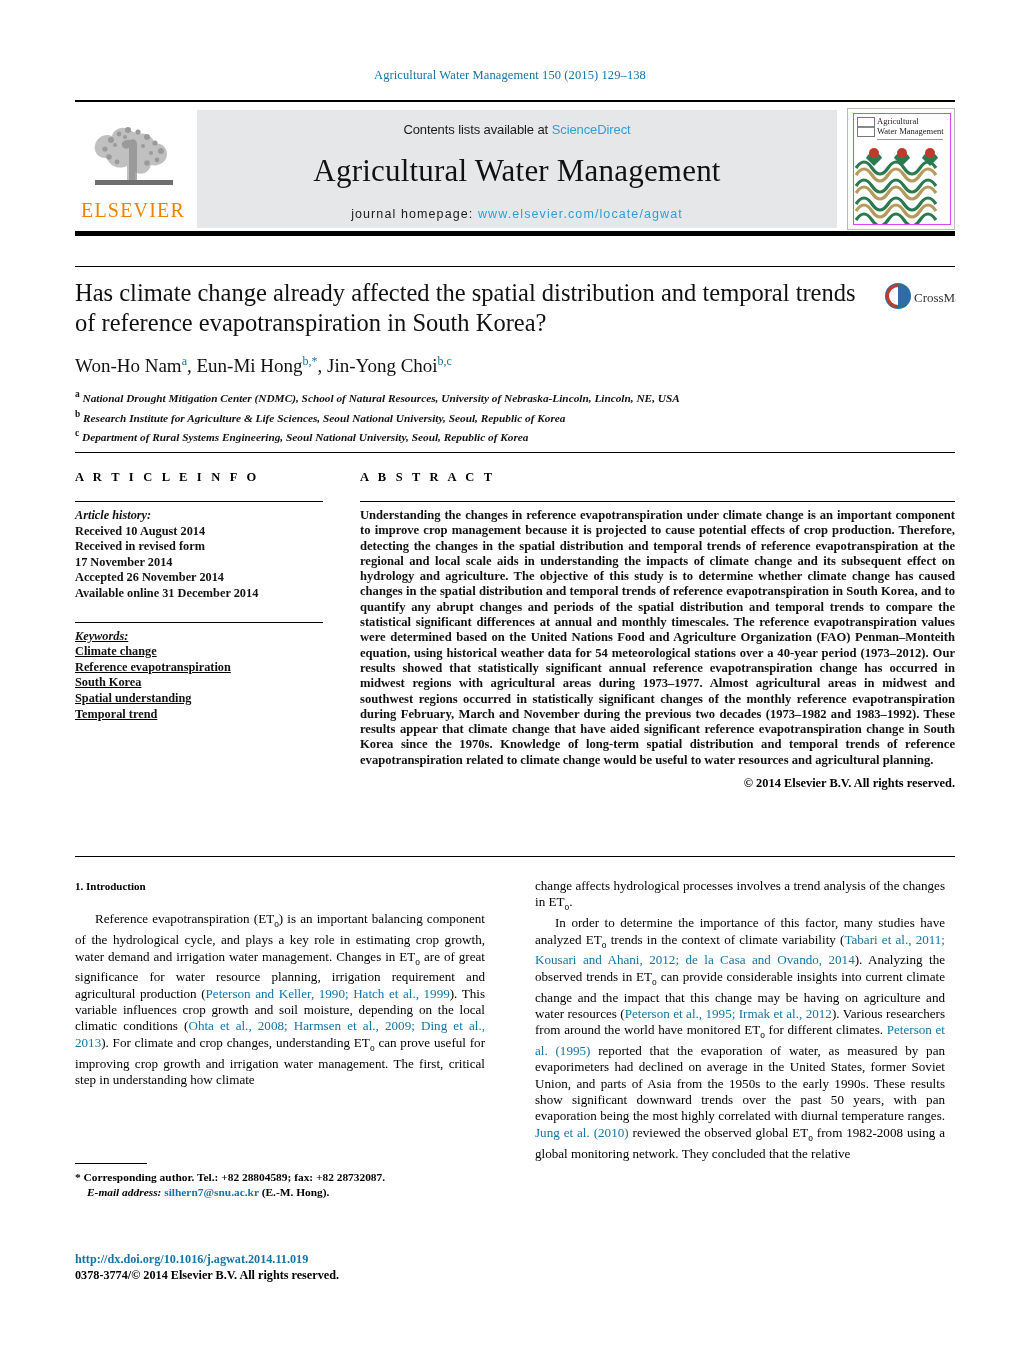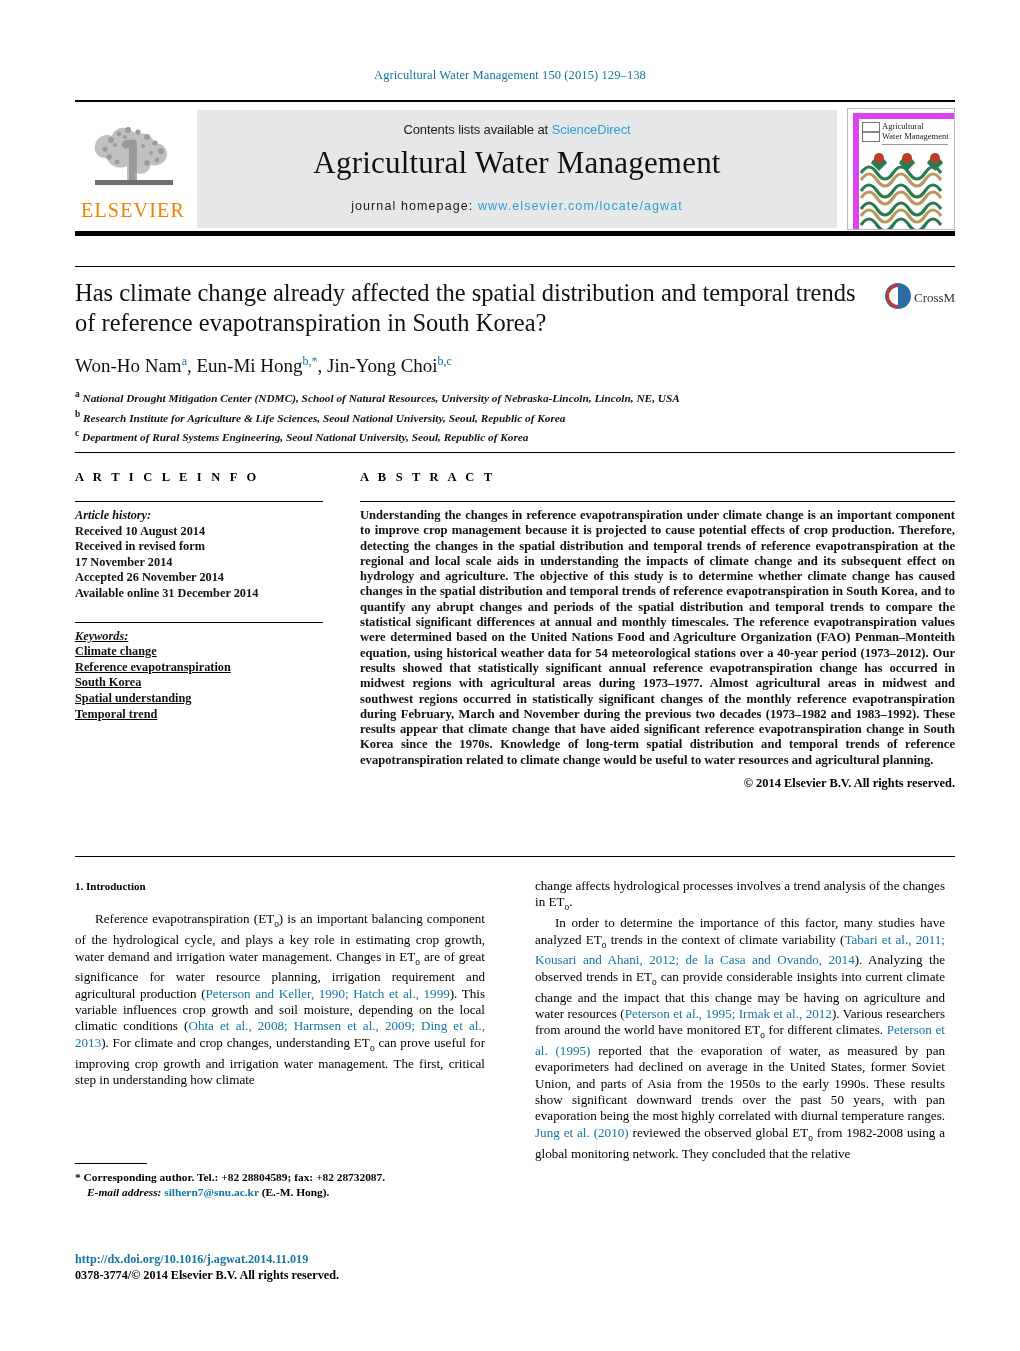--- a/index.html
+++ b/index.html
@@ -94,21 +94,21 @@
     padding-top: 12px;
     color: #1a1a1a;
     letter-spacing: -0.1px;
   }
   .contents-line .sd {
     color: #2e9fd4;
   }
   .journal-title {
     font-family: "Liberation Serif", serif;
     font-size: 31px;
-    margin-top: 8px;
+    margin-top: 16px;
     letter-spacing: .2px;
     color: #111;
   }
   .homepage-line {
     font-family: "Liberation Sans", sans-serif;
     font-size: 12.5px;
     margin-top: 18px;
     letter-spacing: 1.1px;
     color: #1a1a1a;
   }
@@ -122,21 +122,21 @@
     height: 120px;
     border: 1px solid #b9b9b9;
     background: #fdfdfb;
     overflow: hidden;
   }
   .cover-inner {
     position: absolute;
     top: 4px; left: 5px;
     width: 96px; height: 110px;
     background: #ffffff;
-    border: 6px solid #d946ef;
+    border: 1px solid #d946ef;
     overflow: hidden;
   }
   .cover-head {
     position: relative;
     height: 28px;
   }
   .cover-els {
     position: absolute;
     top: 3px; left: 3px;
     width: 16px; height: 18px;

